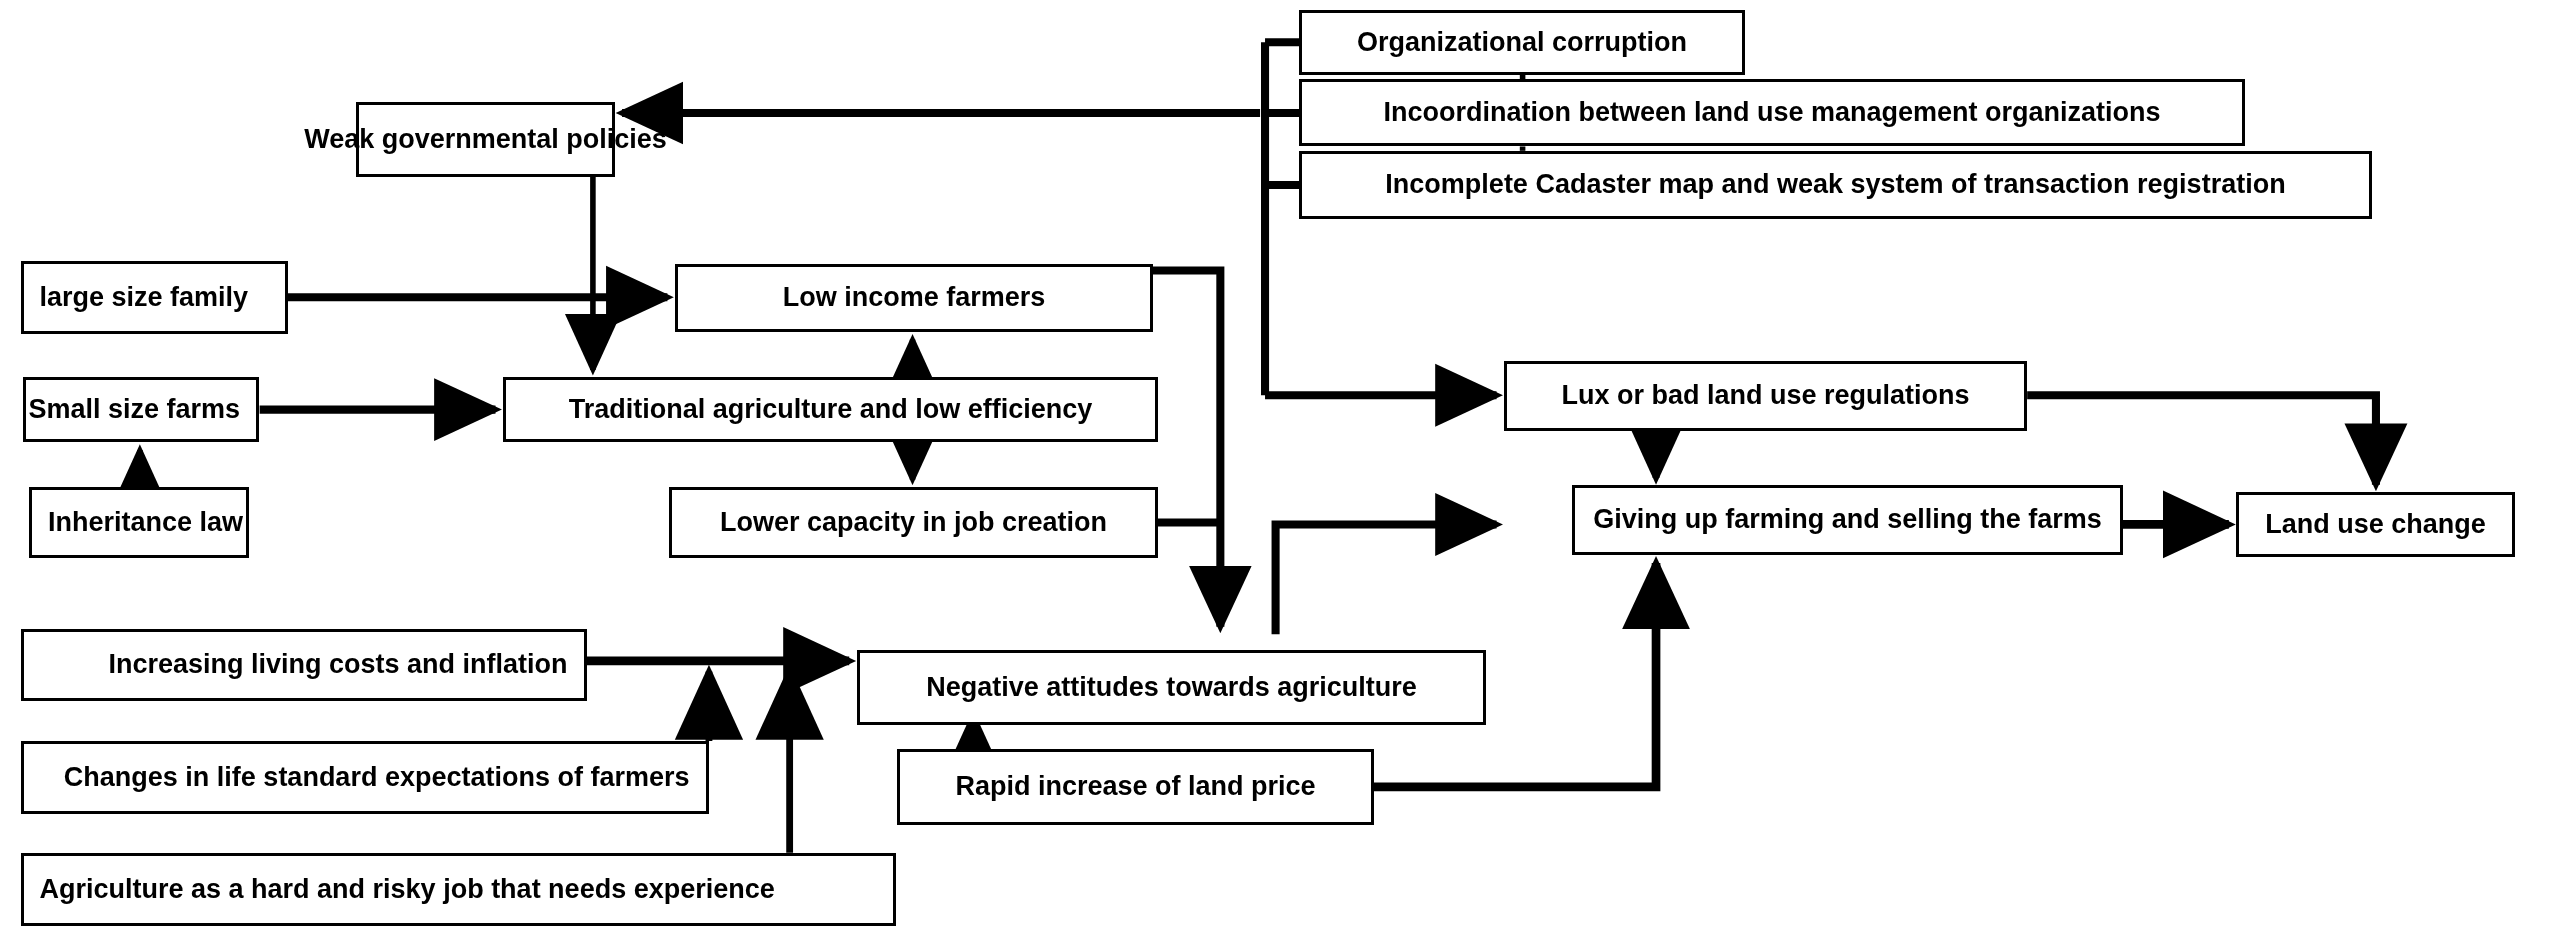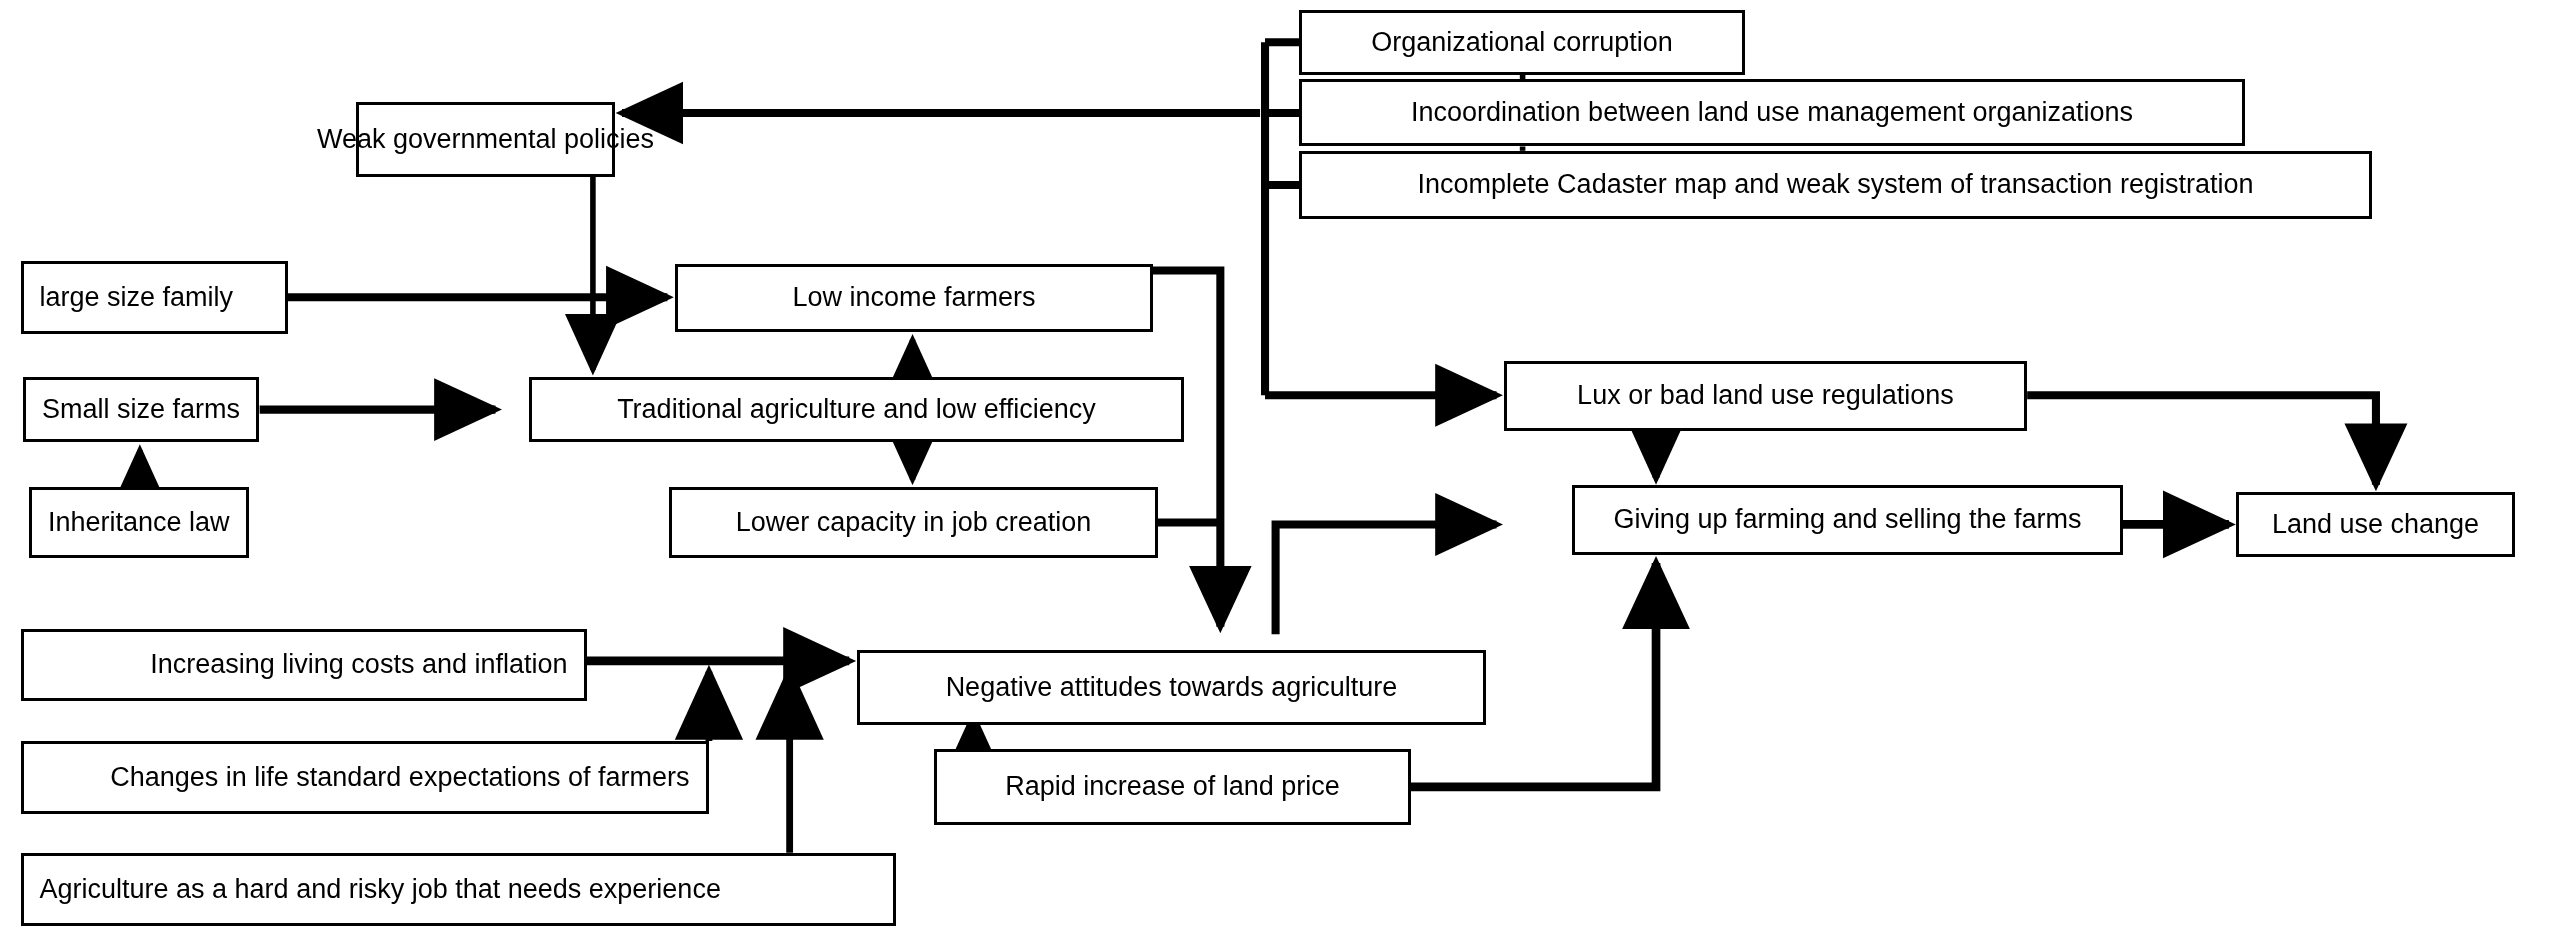--- a/index.html
+++ b/index.html
@@ -34,20 +34,21 @@
     justify-content: center;
     padding: 0 16px;
   }
   .node-label {
     font-family: "Liberation Sans", sans-serif;
     font-size: 27px;
     line-height: 1.1;
     color: #000000;
     white-space: nowrap;
     text-align: center;
+    font-weight: bold;
   }
 </style>
 </head>
 <body>
 
 <div id="diagram-root">
 
   <svg id="flow-svg" viewBox="0 0 4150 1513" xmlns="http://www.w3.org/2000/svg">
     <defs>
       <marker id="ah" markerWidth="9" markerHeight="9" refX="7.6" refY="4.5" orient="auto" markerUnits="strokeWidth">
@@ -133,21 +134,21 @@
   </div>
 
   <div class="node-box" style="left:675px; top:264px; width:478px; height:68px;">
     <span class="node-label">Low income farmers</span>
   </div>
 
   <div class="node-box" style="left:23px; top:377px; width:236px; height:65px; justify-content:flex-end;">
     <span class="node-label">Small size farms</span>
   </div>
 
-  <div class="node-box" style="left:503px; top:377px; width:655px; height:65px;margin-left:26px;">
+  <div class="node-box" style="left:503px; top:377px; width:655px; height:65px;">
     <span class="node-label">Traditional agriculture and low efficiency</span>
   </div>
 
   <div class="node-box" style="left:1504px; top:361px; width:523px; height:70px;">
     <span class="node-label">Lux or bad land use regulations</span>
   </div>
 
   <div class="node-box" style="left:29px; top:487px; width:220px; height:71px; justify-content:flex-start;">
     <span class="node-label">Inheritance law</span>
   </div>
@@ -169,21 +170,21 @@
   </div>
 
   <div class="node-box" style="left:857px; top:634px; width:629px; height:75px;margin-top:16px;">
     <span class="node-label">Negative attitudes towards agriculture</span>
   </div>
 
   <div class="node-box" style="left:20.5px; top:741px; width:688px; height:73px; justify-content:flex-end;">
     <span class="node-label">Changes in life standard expectations of farmers</span>
   </div>
 
-  <div class="node-box" style="left:897px; top:749px; width:477px; height:76px;margin-left:37px;">
+  <div class="node-box" style="left:897px; top:749px; width:477px; height:76px;">
     <span class="node-label">Rapid increase of land price</span>
   </div>
 
   <div class="node-box" style="left:20.5px; top:853px; width:875px; height:73px; justify-content:flex-start;">
     <span class="node-label">Agriculture as a hard and risky job that needs experience</span>
   </div>
 
 </div>
 
 

